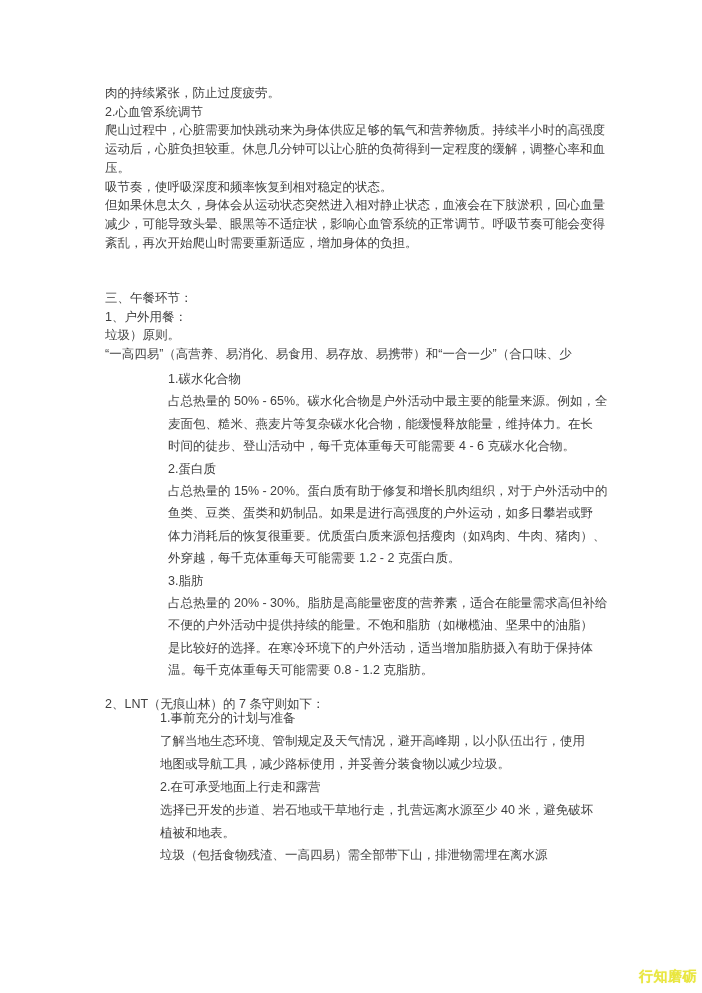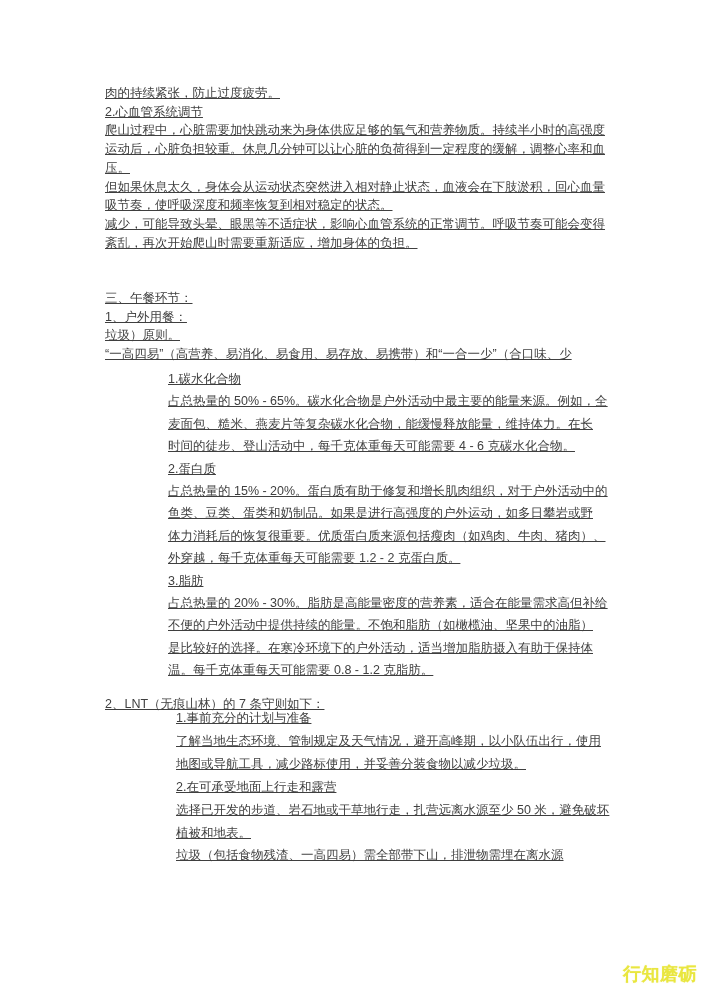--- a/index.html
+++ b/index.html
@@ -18,51 +18,50 @@
     font-family: "Liberation Sans", "DejaVu Sans", sans-serif;
     color: #3f3f3f;
     font-size: 12.5px;
   }
   .block {
     position: absolute;
     white-space: nowrap;
   }
   .ln {
     display: block;
-    text-decoration: underline;
   }
   #block-recovery { top: 84px;  left: 105px; line-height: 18.7px; }
   #block-lunch    { top: 289px; left: 105px; line-height: 18.7px; }
   #block-nutrition{ top: 368px; left: 168px; line-height: 22.4px; }
   #lnt-title      { top: 687px; left: 105px; line-height: 22.4px; margin-top: 6px; }
-  #block-lnt      { top: 707px; left: 176px; line-height: 22.9px; }
+  #block-lnt      { top: 707px; left: 160px; line-height: 22.9px; }
   .watermark {
     position: absolute;
     right: 5px;
     bottom: 7px;
     color: #e9e63f;
-    font-size: 18px;
+    font-size: 14px;
     font-weight: bold;
     letter-spacing: 0.5px;
     text-shadow: 0 0 1px rgba(235, 232, 80, 0.7);
   }
 </style>
 </head>
 <body>
 
 <div class="page">
 
   <div class="block" id="block-recovery">
     <span class="ln">肉的持续紧张，防止过度疲劳。</span>
     <span class="ln">2.心血管系统调节</span>
     <span class="ln">爬山过程中，心脏需要加快跳动来为身体供应足够的氧气和营养物质。持续半小时的高强度</span>
     <span class="ln">运动后，心脏负担较重。休息几分钟可以让心脏的负荷得到一定程度的缓解，调整心率和血</span>
     <span class="ln">压。</span>
+    <span class="ln">吸节奏，使呼吸深度和频率恢复到相对稳定的状态。</span>
     <span class="ln">但如果休息太久，身体会从运动状态突然进入相对静止状态，血液会在下肢淤积，回心血量</span>
-    <span class="ln">吸节奏，使呼吸深度和频率恢复到相对稳定的状态。</span>
     <span class="ln">减少，可能导致头晕、眼黑等不适症状，影响心血管系统的正常调节。呼吸节奏可能会变得</span>
     <span class="ln">紊乱，再次开始爬山时需要重新适应，增加身体的负担。</span>
   </div>
 
   <div class="block" id="block-lunch">
     <span class="ln">三、午餐环节：</span>
     <span class="ln">1、户外用餐：</span>
     <span class="ln">垃圾）原则。</span>
     <span class="ln">“一高四易”（高营养、易消化、易食用、易存放、易携带）和“一合一少”（合口味、少</span>
   </div>
@@ -86,20 +85,20 @@
 
   <div class="block" id="lnt-title">
     <span class="ln">2、LNT（无痕山林）的 7 条守则如下：</span>
   </div>
 
   <div class="block" id="block-lnt">
     <span class="ln">1.事前充分的计划与准备</span>
     <span class="ln">了解当地生态环境、管制规定及天气情况，避开高峰期，以小队伍出行，使用</span>
     <span class="ln">地图或导航工具，减少路标使用，并妥善分装食物以减少垃圾。</span>
     <span class="ln">2.在可承受地面上行走和露营</span>
-    <span class="ln">选择已开发的步道、岩石地或干草地行走，扎营远离水源至少 50 米，避免破坏</span>
+    <span class="ln">选择已开发的步道、岩石地或干草地行走，扎营远离水源至少 40 米，避免破坏</span>
     <span class="ln">植被和地表。</span>
     <span class="ln">垃圾（包括食物残渣、一高四易）需全部带下山，排泄物需埋在离水源</span>
   </div>
 
   <div class="watermark">行知磨砺</div>
 
 </div>
 
 </body></html>

